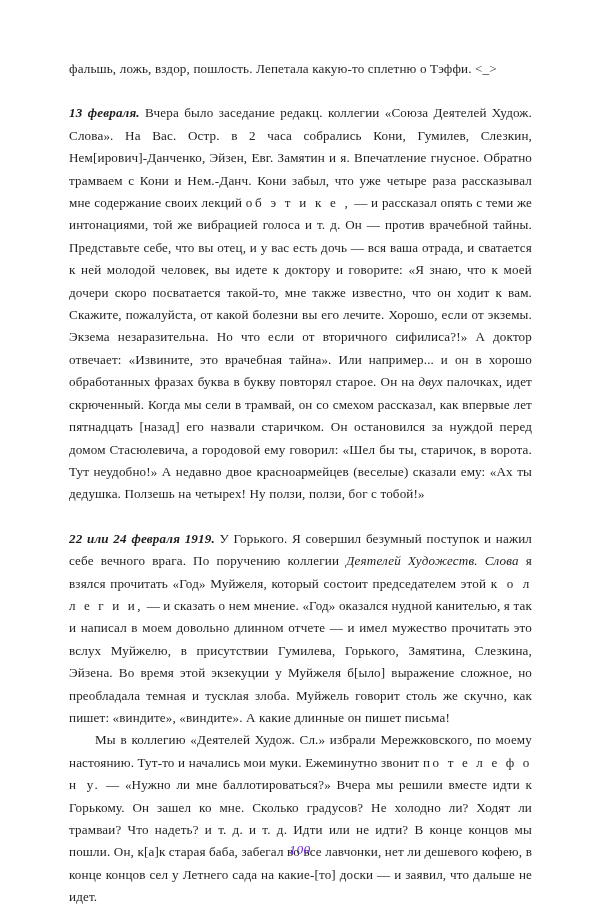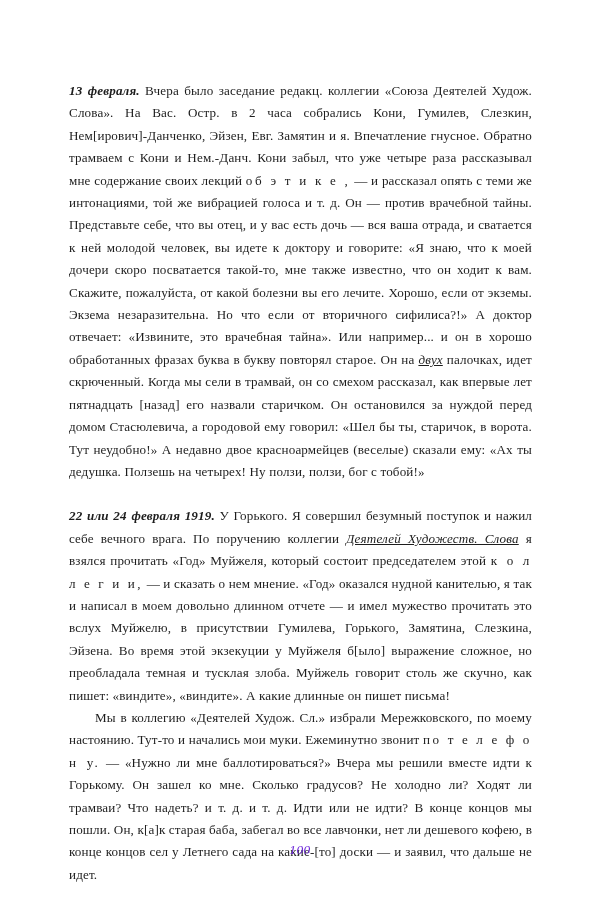--- a/index.html
+++ b/index.html
@@ -40,21 +40,20 @@
   }
   p.gap-lg {
     margin-top: 22px;
   }
   .date {
     font-weight: bold;
     font-style: italic;
   }
   .ital {
     font-style: italic;
-    text-decoration: underline;
   }
   .spaced {
     letter-spacing: 2.6px;
   }
   #folio {
     position: absolute;
     left: 0;
     top: 842px;
     width: 600px;
     text-align: center;
@@ -65,20 +64,21 @@
     letter-spacing: 0.4px;
   }
 </style>
 </head>
 <body>
 
 <div id="page">
 
   <div id="text-column">
 
+    <p class="para hang">фальшь, ложь, вздор, пошлость. Лепетала какую-то сплетню о Тэффи.  &lt;_&gt;</p>
 
     <p class="para hang gap-lg">
       <span class="date">13 февраля.</span><span> Вчера было заседание редакц. коллегии «Союза Деятелей Худож. Слова». На Вас. Остр. в 2 часа собрались Кони, Гумилев, Слезкин, Нем[ирович]-Данченко, Эйзен, Евг. Замятин и я. Впечатление гнусное. Обратно трамваем с Кони и Нем.-Данч. Кони забыл, что уже четыре раза рассказывал мне содержание своих лекций </span><span class="spaced">об э т и к е ,</span><span> — и рассказал опять с теми же интонациями, той же вибрацией голоса и т. д. Он — против врачебной тайны. Представьте себе, что вы отец, и у вас есть дочь — вся ваша отрада, и сватается к ней молодой человек, вы идете к доктору и говорите:  «Я знаю, что к моей дочери скоро посватается такой-то, мне также известно, что он ходит к вам. Скажите, пожалуйста, от какой болезни вы его лечите. Хорошо, если от экземы. Экзема незаразительна. Но что если от вторичного сифилиса?!» А доктор отвечает:  «Извините, это врачебная тайна». Или например... и он в хорошо обработанных фразах буква в букву повторял старое. Он на </span><span class="ital">двух</span><span> палочках, идет скрюченный. Когда мы сели в трамвай, он со смехом рассказал, как впервые лет пятнадцать [назад] его назвали старичком. Он остановился за нуждой перед домом Стасюлевича, а городовой ему говорил:  «Шел бы ты, старичок, в ворота. Тут неудобно!» А недавно двое красноармейцев (веселые) сказали ему:  «Ах ты дедушка. Ползешь на четырех! Ну ползи, ползи, бог с тобой!»</span>
     </p>
 
     <p class="para hang gap-lg">
       <span class="date">22 или 24 февраля 1919.</span><span> У Горького. Я совершил безумный поступок и нажил себе вечного врага. По поручению коллегии </span><span class="ital">Деятелей Художеств. Слова</span><span> я взялся прочитать «Год» Муйжеля, который состоит председателем этой </span><span class="spaced">к о л л е г и и,</span><span>  — и сказать о нем мнение. «Год» оказался нудной канителью, я так и написал в моем довольно длинном отчете — и имел мужество прочитать это вслух Муйжелю, в присутствии Гумилева, Горького, Замятина, Слезкина, Эйзена. Во время этой экзекуции у Муйжеля б[ыло] выражение сложное, но преобладала темная и тусклая злоба. Муйжель говорит столь же скучно, как пишет:  «виндите», «виндите». А какие длинные он пишет письма!</span>
     </p>
 
     <p class="para indent">

